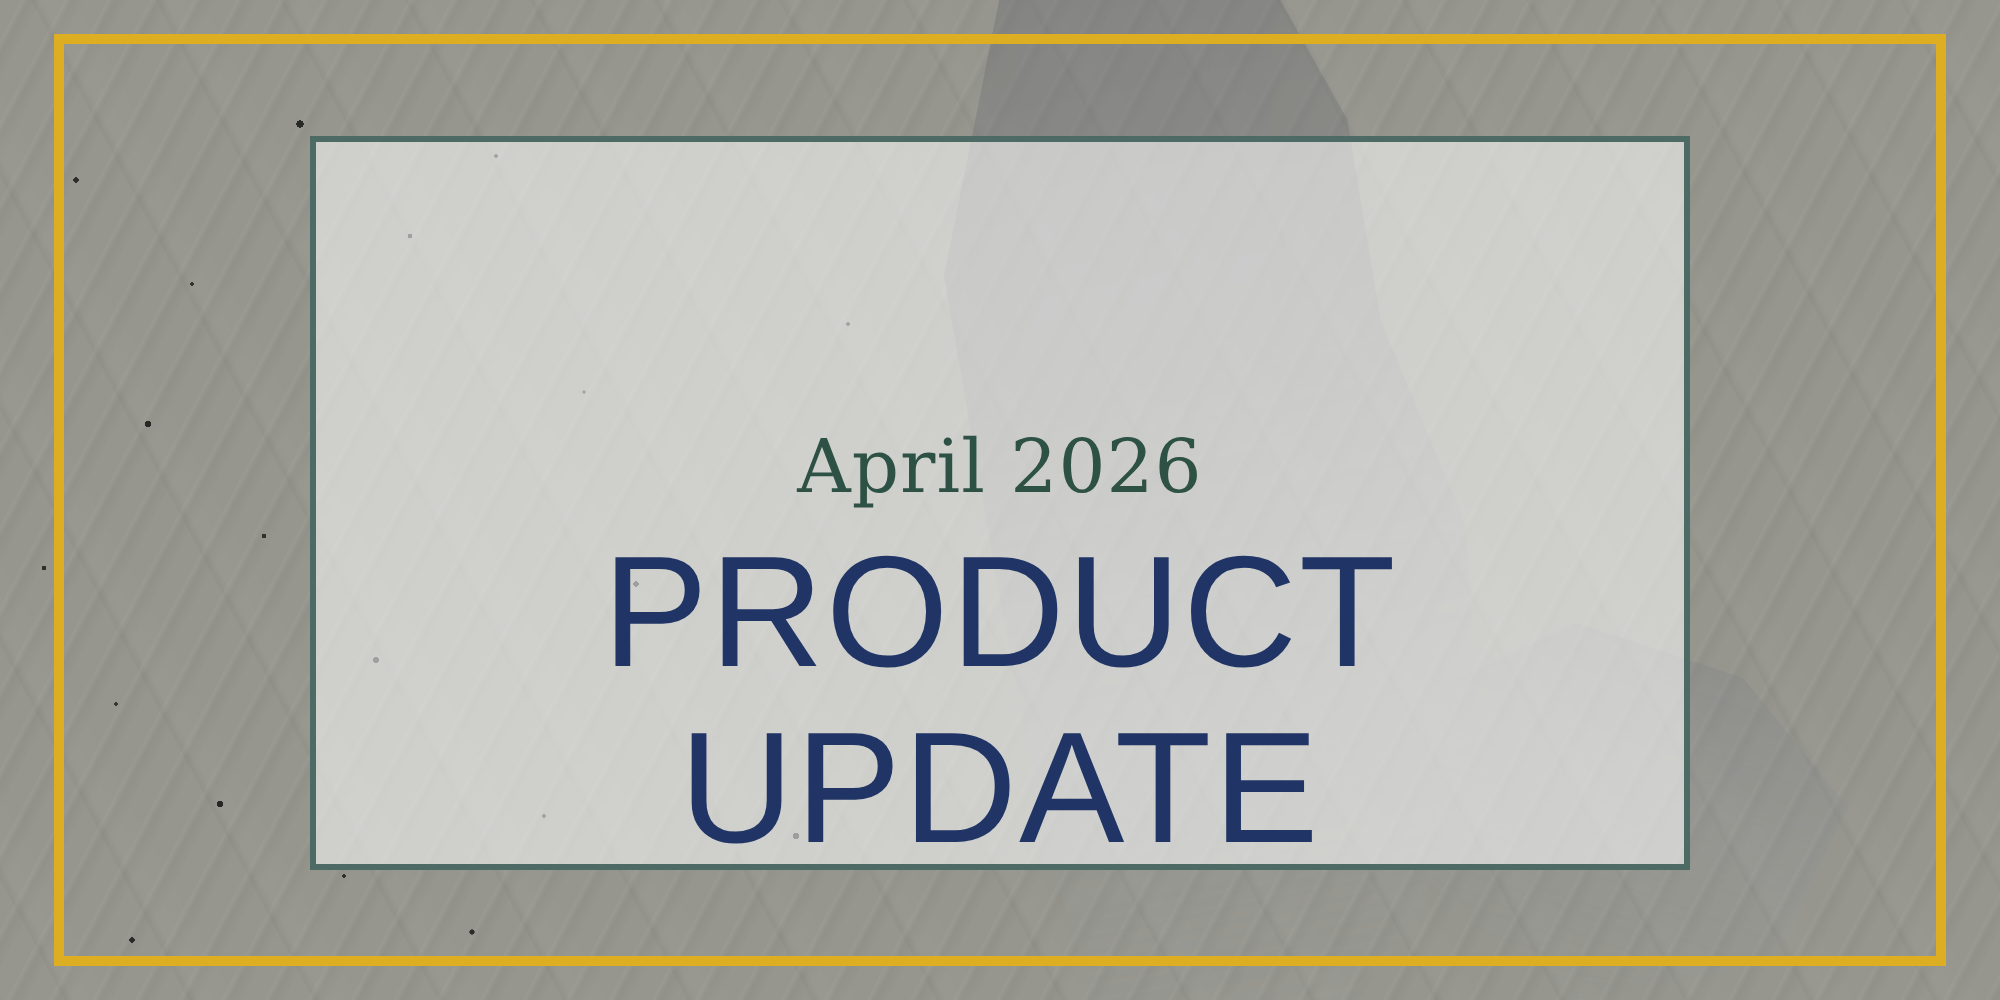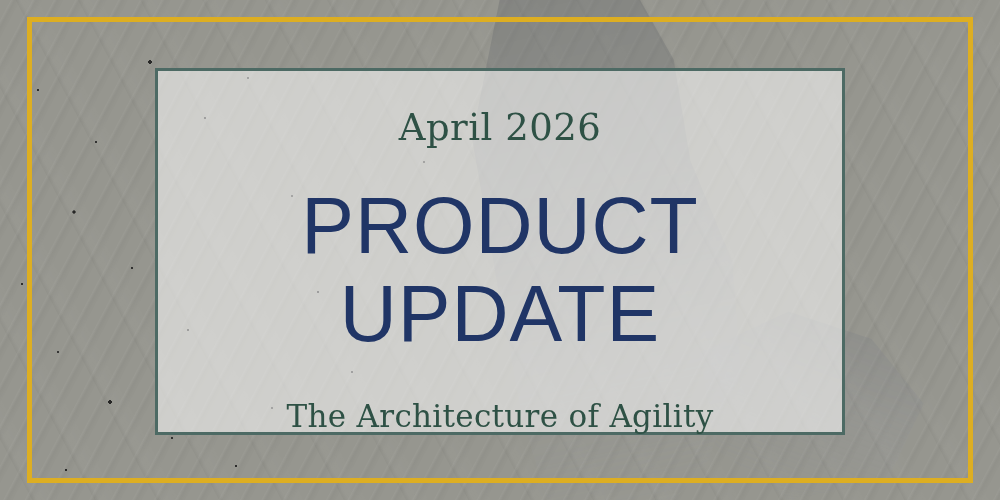--- a/index.html
+++ b/index.html
@@ -119,21 +119,21 @@
   
   .panel {
     position:absolute;
     left:155px; top:68px;
     width:690px; height:367px;
     border:3px solid var(--green-border, #4d6a64);
     background:rgba(255,255,255,0.55);
     display:flex;
     flex-direction:column;
     align-items:center;
-    justify-content:space-between;
+    justify-content:flex-end;
     padding-top:38px;
   }
 
   .eyebrow {
     font-size:37px;
     line-height:1;
     letter-spacing:0.5px;
     color:var(--green-text, #2e5145);
     font-family:"DejaVu Serif", serif;
     font-weight:400;
@@ -179,16 +179,15 @@
   <div class="gold-frame"></div>
 
   <div class="panel" style="background: rgba(255, 255, 255, 0.55);">
     <div class="eyebrow">April 2026</div>
 
     <div class="title">
       <span class="line1">PRODUCT</span>
       <span class="line2">UPDATE</span>
     </div>
 
-    <div class="subtitle">The Architecture of Agility</div>
   </div>
 
 </div>
 
 </body></html>

